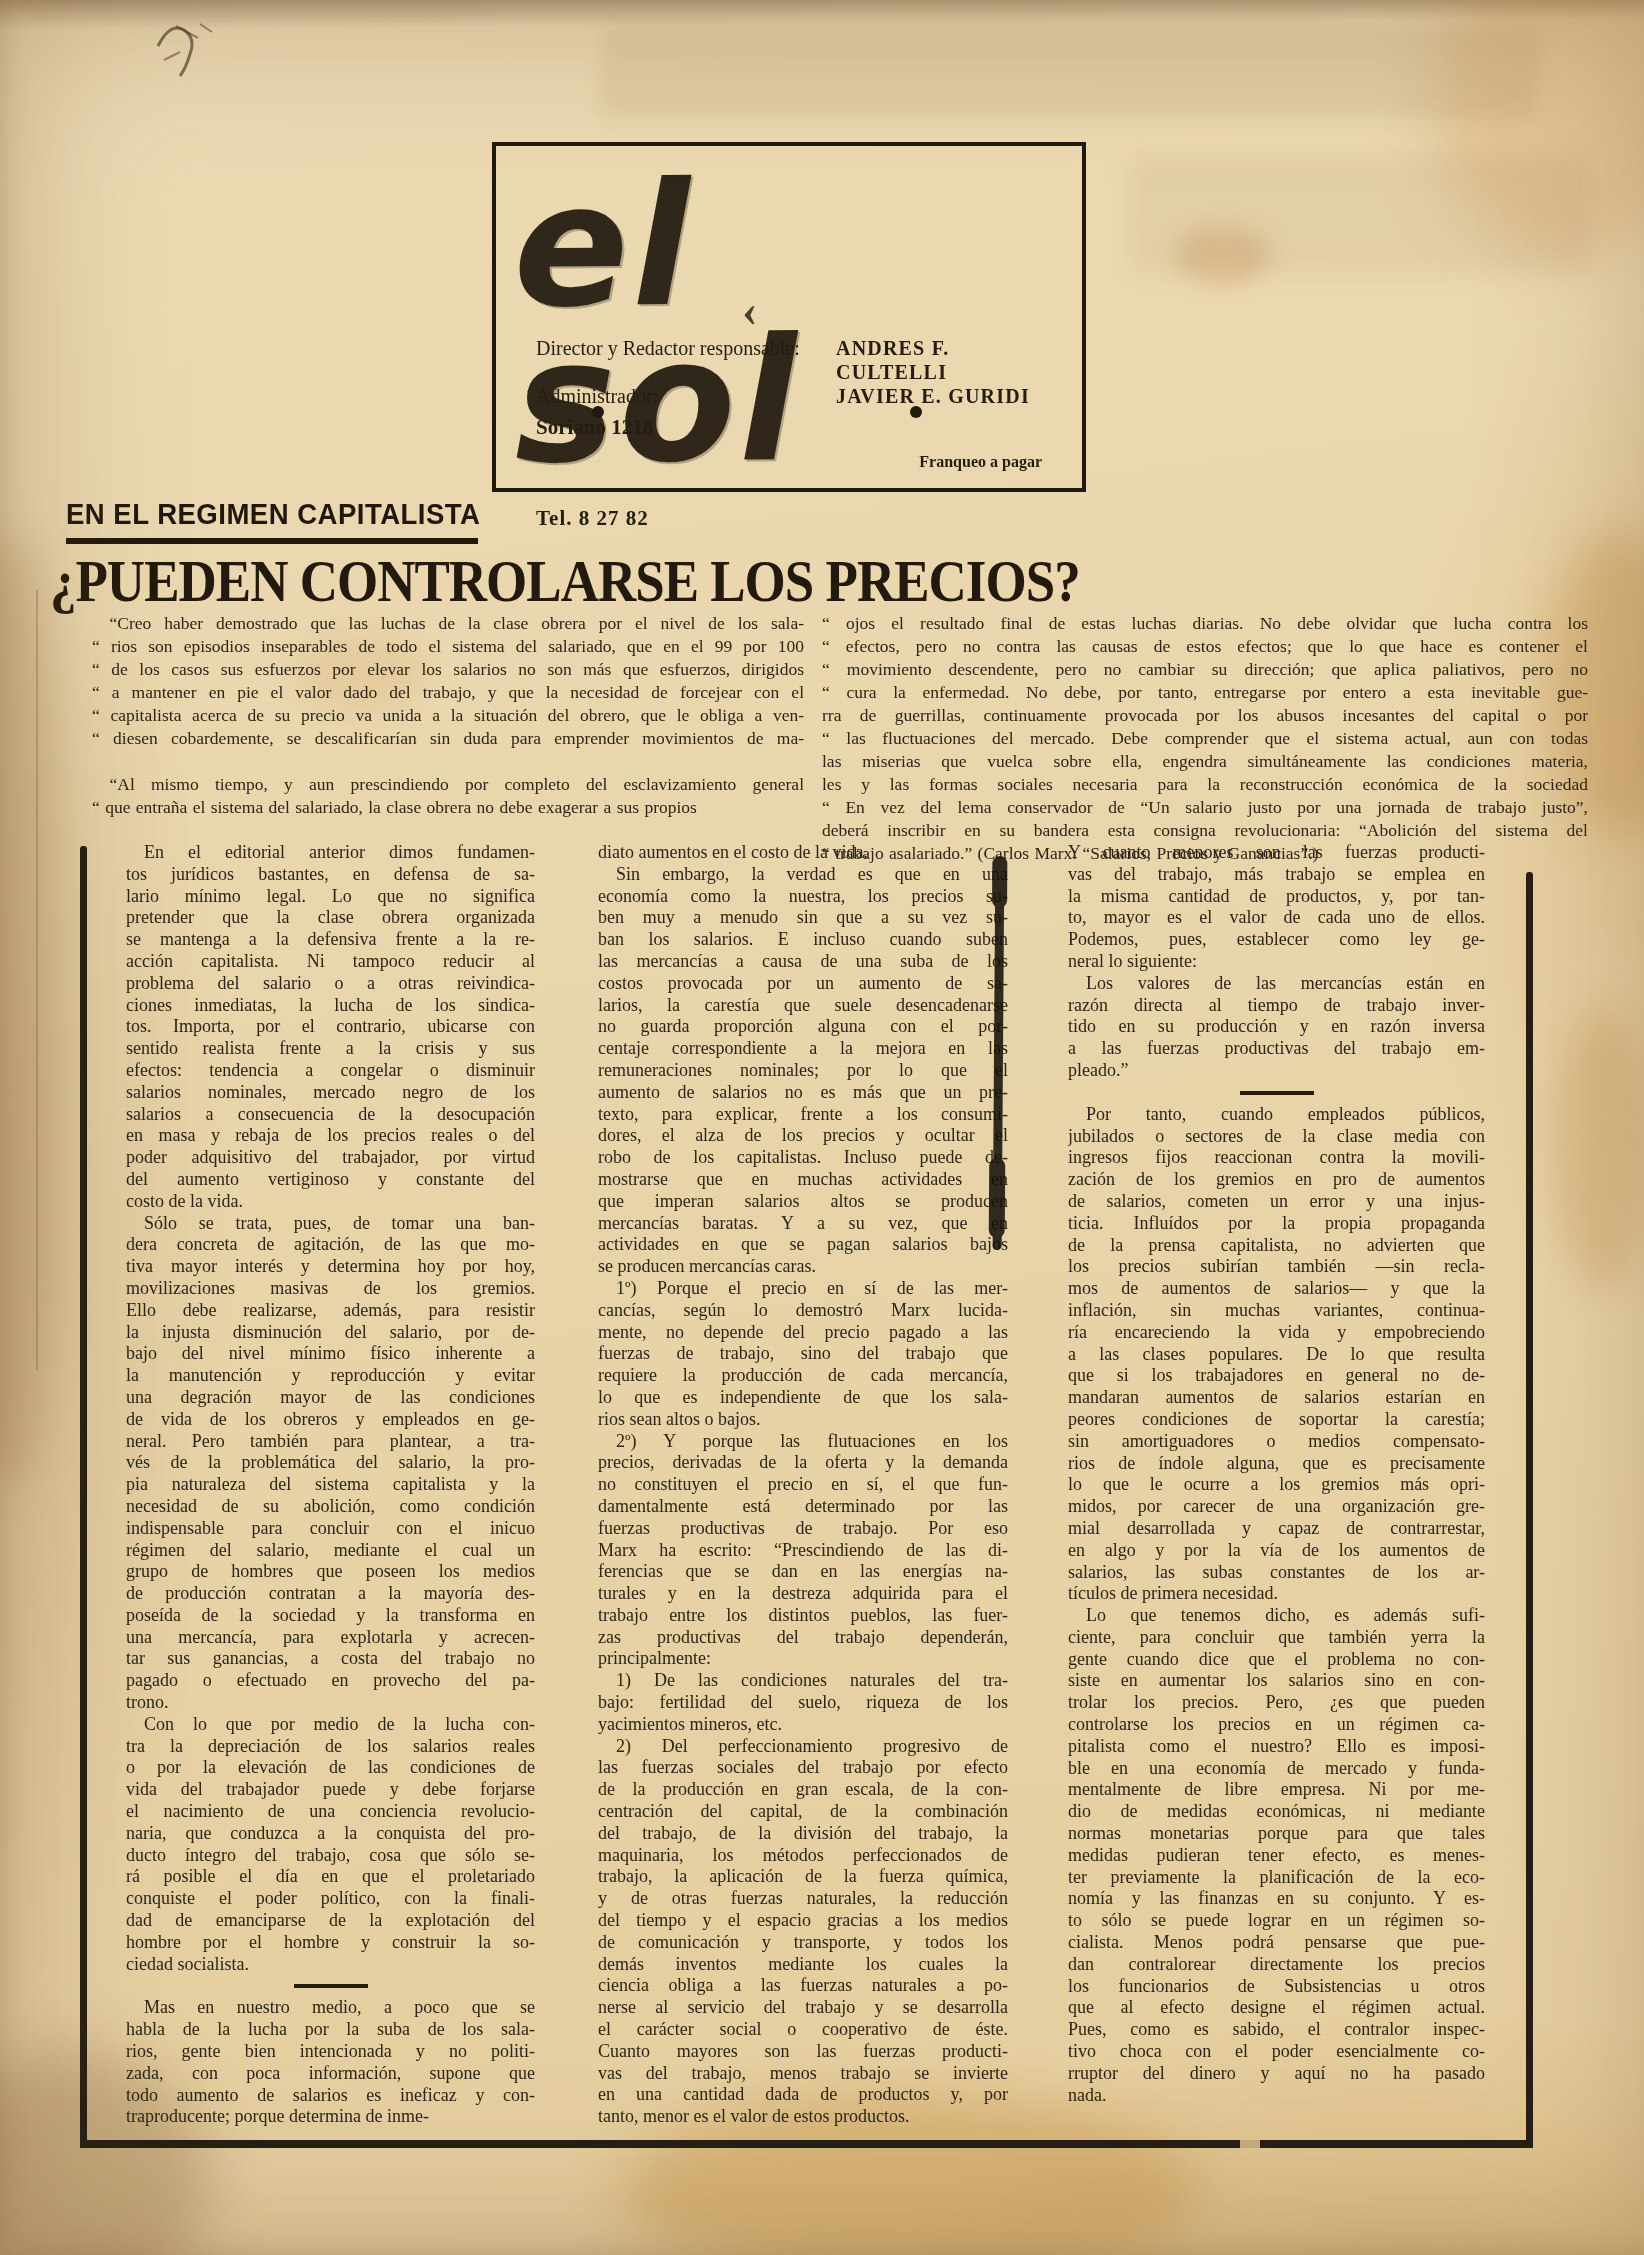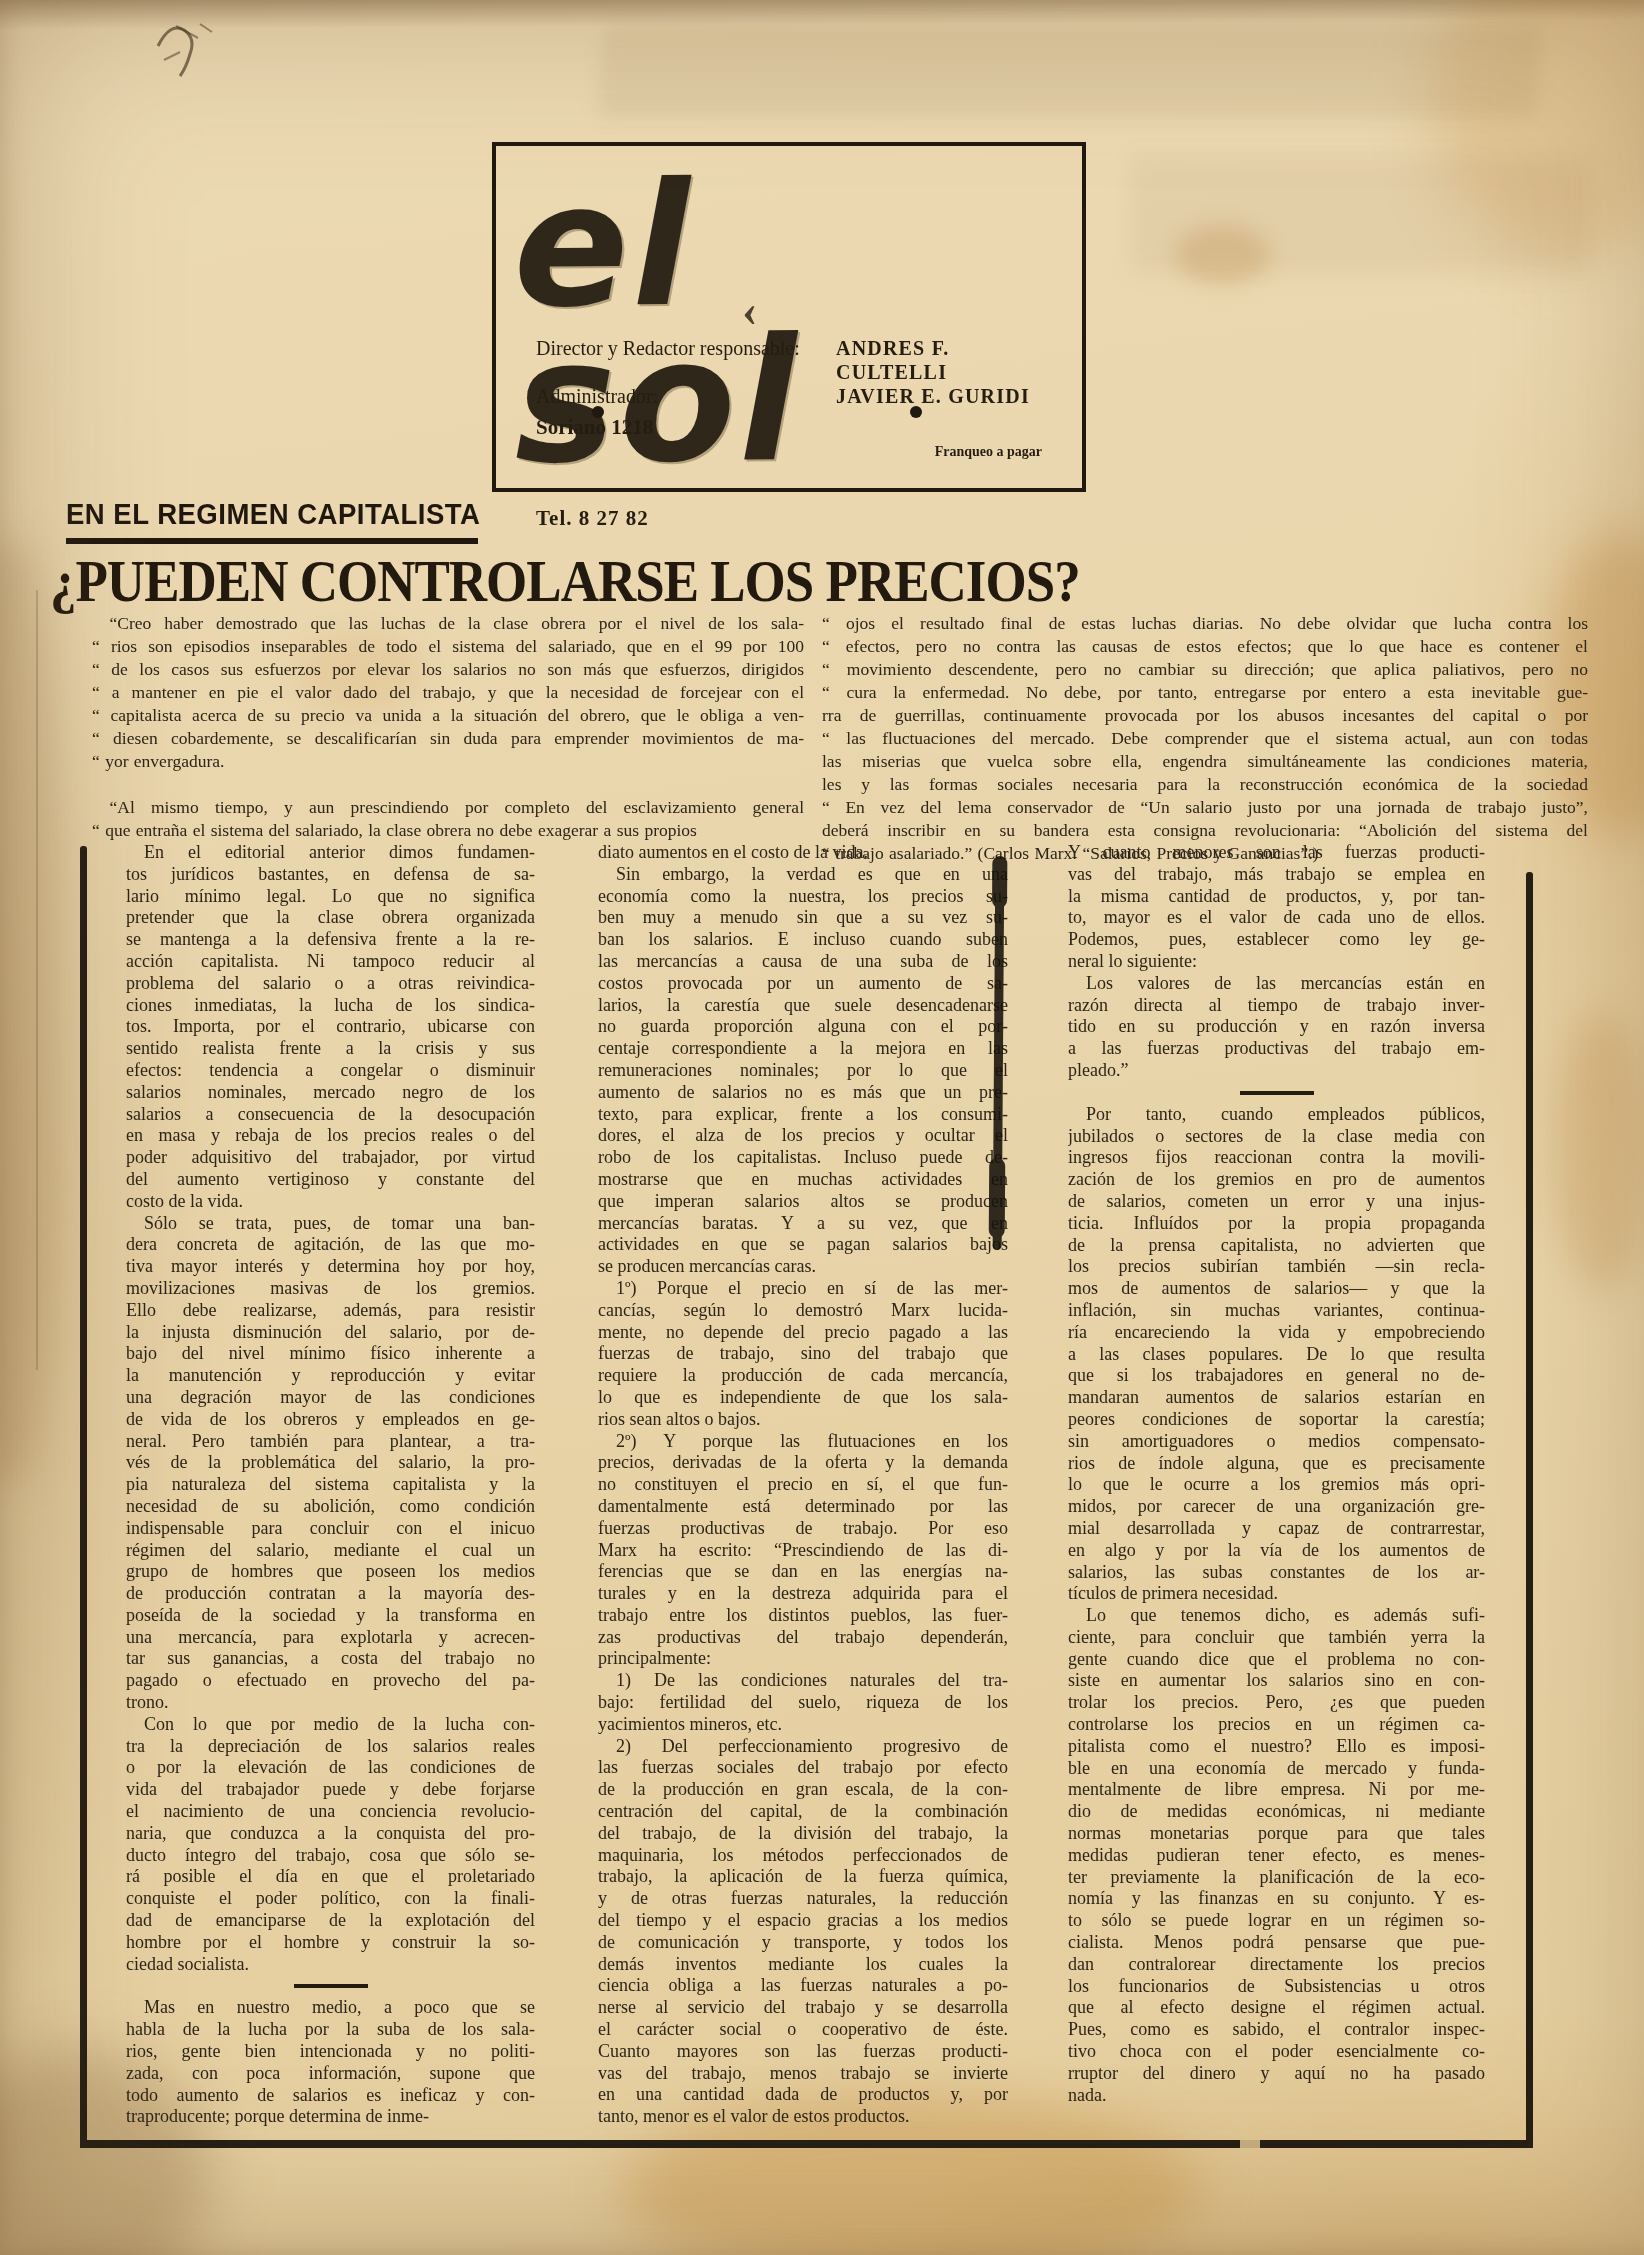--- a/index.html
+++ b/index.html
@@ -33,21 +33,21 @@
         font-size:170px;line-height:.92;letter-spacing:3px;word-spacing:58px;color:#241c10;
         text-shadow:2px 2px 0 rgba(70,55,30,.35);transform:rotate(-.4deg);opacity:.94;}
   .logo-mark{position:absolute;left:246px;top:138px;font-size:46px;font-weight:bold;color:#241c10;opacity:.8;}
   .credits{position:absolute;left:40px;top:190px;width:520px;display:grid;grid-template-columns:300px auto;
            font-size:20px;line-height:24px;color:#241d10;}
   .credits .nm{font-weight:bold;font-size:20px;letter-spacing:1.2px;}
   .dot{position:absolute;width:12px;height:12px;border-radius:50%;background:#1f1910;top:260px;}
   .dot1{left:96px;} .dot2{left:414px;}
   .addr{position:absolute;left:40px;font-weight:bold;font-size:21px;color:#241d10;}
   .addr1{top:269px;} .addr2{top:312px;letter-spacing:1px;margin-top:48px;}
-  .franking{position:absolute;right:40px;top:298px;font-weight:bold;font-size:14px;color:#241d10;}
+  .franking{position:absolute;right:40px;top:307px;font-weight:bold;font-size:16px;color:#241d10;}
 
   
   .kicker{position:absolute;left:66px;top:498px;font-family:"Liberation Sans",sans-serif;font-weight:bold;
           font-size:29px;letter-spacing:.5px;color:#20180f;transform:scaleX(.95);transform-origin:left;white-space:nowrap;}
   .kicker-rule{position:absolute;left:66px;top:538px;width:412px;height:6px;background:#20180f;}
   .headline-wrap{position:absolute;left:50px;top:551px;width:1460px;text-align:left;}
   .headline{display:inline-block;font-family:"Liberation Serif",serif;font-weight:bold;font-size:53px;
             letter-spacing:-1px;color:#221a0e;transform:scale(1,1.13);white-space:nowrap;}
 
   
@@ -126,21 +126,20 @@
     <span class="headline">¿PUEDEN CONTROLARSE LOS PRECIOS?</span>
   </div>
 
   <div class="lines intro-col introL">
       <div class="line j"> “Creo haber demostrado que las luchas de la clase obrera por el nivel de los sala-</div>
       <div class="line j">“ rios son episodios inseparables de todo el sistema del salariado, que en el 99 por 100</div>
       <div class="line j">“ de los casos sus esfuerzos por elevar los salarios no son más que esfuerzos, dirigidos</div>
       <div class="line j">“ a mantener en pie el valor dado del trabajo, y que la necesidad de forcejear con el</div>
       <div class="line j">“ capitalista acerca de su precio va unida a la situación del obrero, que le obliga a ven-</div>
       <div class="line j">“ diesen cobardemente, se descalificarían sin duda para emprender movimientos de ma-</div>
-      <div class="line">“ yor envergadura.</div>
       <div class="line blank">&nbsp;</div>
       <div class="line j"> “Al mismo tiempo, y aun prescindiendo por completo del esclavizamiento general</div>
       <div class="line">“ que entraña el sistema del salariado, la clase obrera no debe exagerar a sus propios</div>
     </div>
   <div class="lines intro-col introR">
       <div class="line j">“ ojos el resultado final de estas luchas diarias. No debe olvidar que lucha contra los</div>
       <div class="line j">“ efectos, pero no contra las causas de estos efectos; que lo que hace es contener el</div>
       <div class="line j">“ movimiento descendente, pero no cambiar su dirección; que aplica paliativos, pero no</div>
       <div class="line j">“ cura la enfermedad. No debe, por tanto, entregarse por entero a esta inevitable gue-</div>
       <div class="line j">rra de guerrillas, continuamente provocada por los abusos incesantes del capital o por</div>

